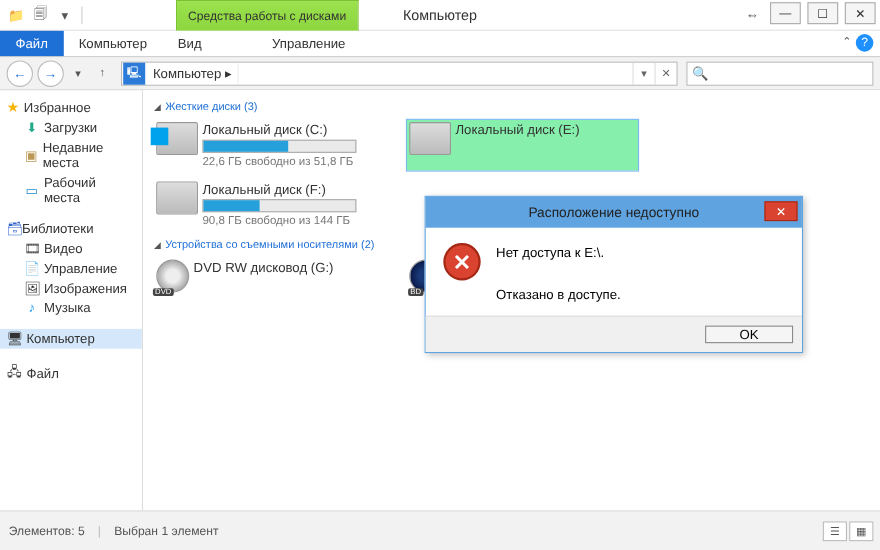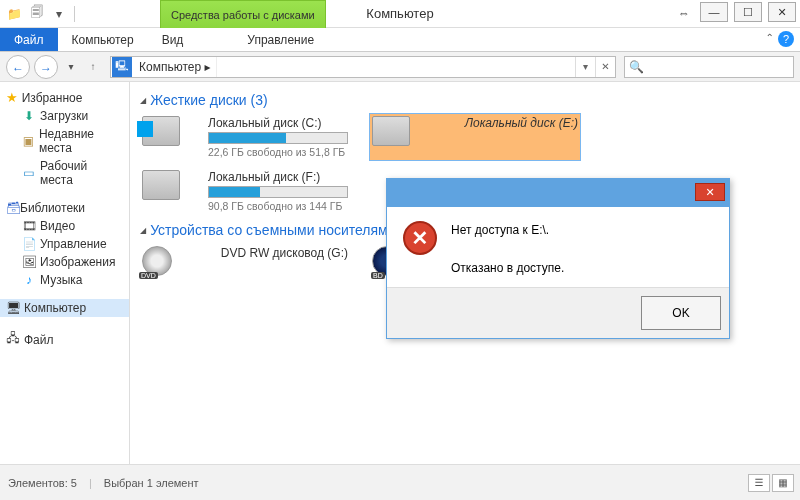--- a/index.html
+++ b/index.html
@@ -41,25 +41,25 @@
   .main { display: flex; height: 398px; }
   .sidebar { width: 130px; border-right: 1px solid #ddd; padding: 6px 0; font-size: 12px; overflow: hidden; }
   .sb-group { margin-bottom: 10px; }
   .sb-head { display: flex; align-items: center; padding: 2px 6px; color: #333; }
   .sb-head .star { color: #f7b500; margin-right: 4px; font-size: 13px; }
   .sb-item { display: flex; align-items: center; padding: 2px 6px 2px 22px; color: #333; gap: 4px; }
   .sb-item.sel { background: #d5e8fb; }
   .sb-item .ic, .sb-head .ic { width: 14px; font-size: 12px; text-align: center; }
 
   .content { flex: 1; padding: 6px 10px; overflow: hidden; background: #fff; }
-  .group-header { color: #1e6fd6; font-size: 14px; margin: 4px 0 6px 0; display: flex; align-items: center; gap: 4px; }
+  .group-header { color: #1e6fd6; font-size: 10px; margin: 4px 0 6px 0; display: flex; align-items: center; gap: 4px; }
   .group-header::before { content: "◢"; font-size: 8px; color: #555; }
   .drive-row { display: flex; gap: 20px; flex-wrap: wrap; margin-bottom: 8px; }
-  .drive { display: flex; gap: 4px; width: 210px; padding: 2px; justify-content: space-between; }
-  .drive.sel { background: #fdba74; outline: 1px solid #7ab7f0; font-style: italic; }
+  .drive { display: flex; gap: 4px; width: 210px; padding: 2px; }
+  .drive.sel { background: #86efac; outline: 1px solid #7ab7f0; }
   .drive-icon { width: 38px; height: 30px; background: linear-gradient(#ddd,#bbb); border: 1px solid #999; border-radius: 2px; position: relative; }
   .drive-icon.win::after { content: ""; position: absolute; left: -6px; top: 4px; width: 16px; height: 16px; background: #00a2ed; }
   .drive-icon.dvd { background: radial-gradient(circle,#eee 30%,#aaa 70%); border-radius: 50%; width: 30px; height: 30px; }
   .drive-icon.bd { background: radial-gradient(circle,#1a3a7a 30%,#0a1a4a 70%); border-radius: 50%; width: 30px; height: 30px; }
   .drive-icon.dvd::after { content: "DVD"; position: absolute; bottom: -4px; left: -4px; font-size: 7px; background: #444; color: #fff; padding: 0 2px; border-radius: 2px; }
   .drive-icon.bd::after { content: "BD"; position: absolute; bottom: -4px; left: -2px; font-size: 7px; background: #444; color: #fff; padding: 0 2px; border-radius: 2px; }
   .drive-info { font-size: 11px; color: #333; }
   .drive-name { font-size: 12px; margin-bottom: 2px; }
   .bar { width: 140px; height: 12px; border: 1px solid #aaa; background: #eaeaea; margin: 2px 0; }
   .bar > div { height: 100%; background: #26a0da; }
@@ -72,21 +72,21 @@
   .statusbar .sep { color: #bbb; }
 
   
   .dialog { position: absolute; left: 386px; top: 178px; width: 344px; border: 1px solid #5fa3e0; background: #fff; box-shadow: 2px 2px 6px rgba(0,0,0,.25); }
   .dialog-title { height: 28px; background: #5fa3e0; display: flex; align-items: center; justify-content: center; position: relative; font-size: 12.5px; color: #222; }
   .dialog-close { position: absolute; right: 4px; top: 4px; width: 30px; height: 18px; background: #d9432f; color: #fff; display: flex; align-items: center; justify-content: center; font-size: 11px; border: 1px solid #a52816; }
   .dialog-body { display: flex; padding: 14px 16px 8px 16px; gap: 14px; font-size: 12px; }
   .dlg-icon { width: 34px; height: 34px; border-radius: 50%; background: #d9432f; display: flex; align-items: center; justify-content: center; color: #fff; font-size: 20px; font-weight: bold; flex-shrink: 0; border: 2px solid #a52816; }
   .dialog-msg { line-height: 1.6; }
   .dialog-btns { background: #f0f0f0; border-top: 1px solid #ddd; padding: 8px; display: flex; justify-content: flex-end; }
-  .dialog-btns button { width: 80px; height: 34px; border: 1px solid #888; background: #f5f5f5; font-size: 12px; }
+  .dialog-btns button { width: 80px; height: 16px; border: 1px solid #888; background: #f5f5f5; font-size: 12px; }
 </style>
 </head>
 <body>
 
 <div class="titlebar">
   <div class="qat">
     <span class="qicon">📁</span>
     <span class="qicon">🗐</span>
     <span class="qicon">▾</span>
     <span class="sep"></span>
@@ -237,20 +237,21 @@
   <span class="sep">|</span>
   <span>Выбран 1 элемент</span>
   <div class="viewbtns">
     <div class="vb">☰</div>
     <div class="vb">▦</div>
   </div>
 </div>
 
 <div class="dialog">
   <div class="dialog-title">
+    <span>Расположение недоступно</span>
     <div class="dialog-close">✕</div>
   </div>
   <div class="dialog-body">
     <div class="dlg-icon">✕</div>
     <div class="dialog-msg">
       <div>Нет доступа к E:\.</div><br>
       <div>Отказано в доступе.</div>
     </div>
   </div>
   <div class="dialog-btns">

